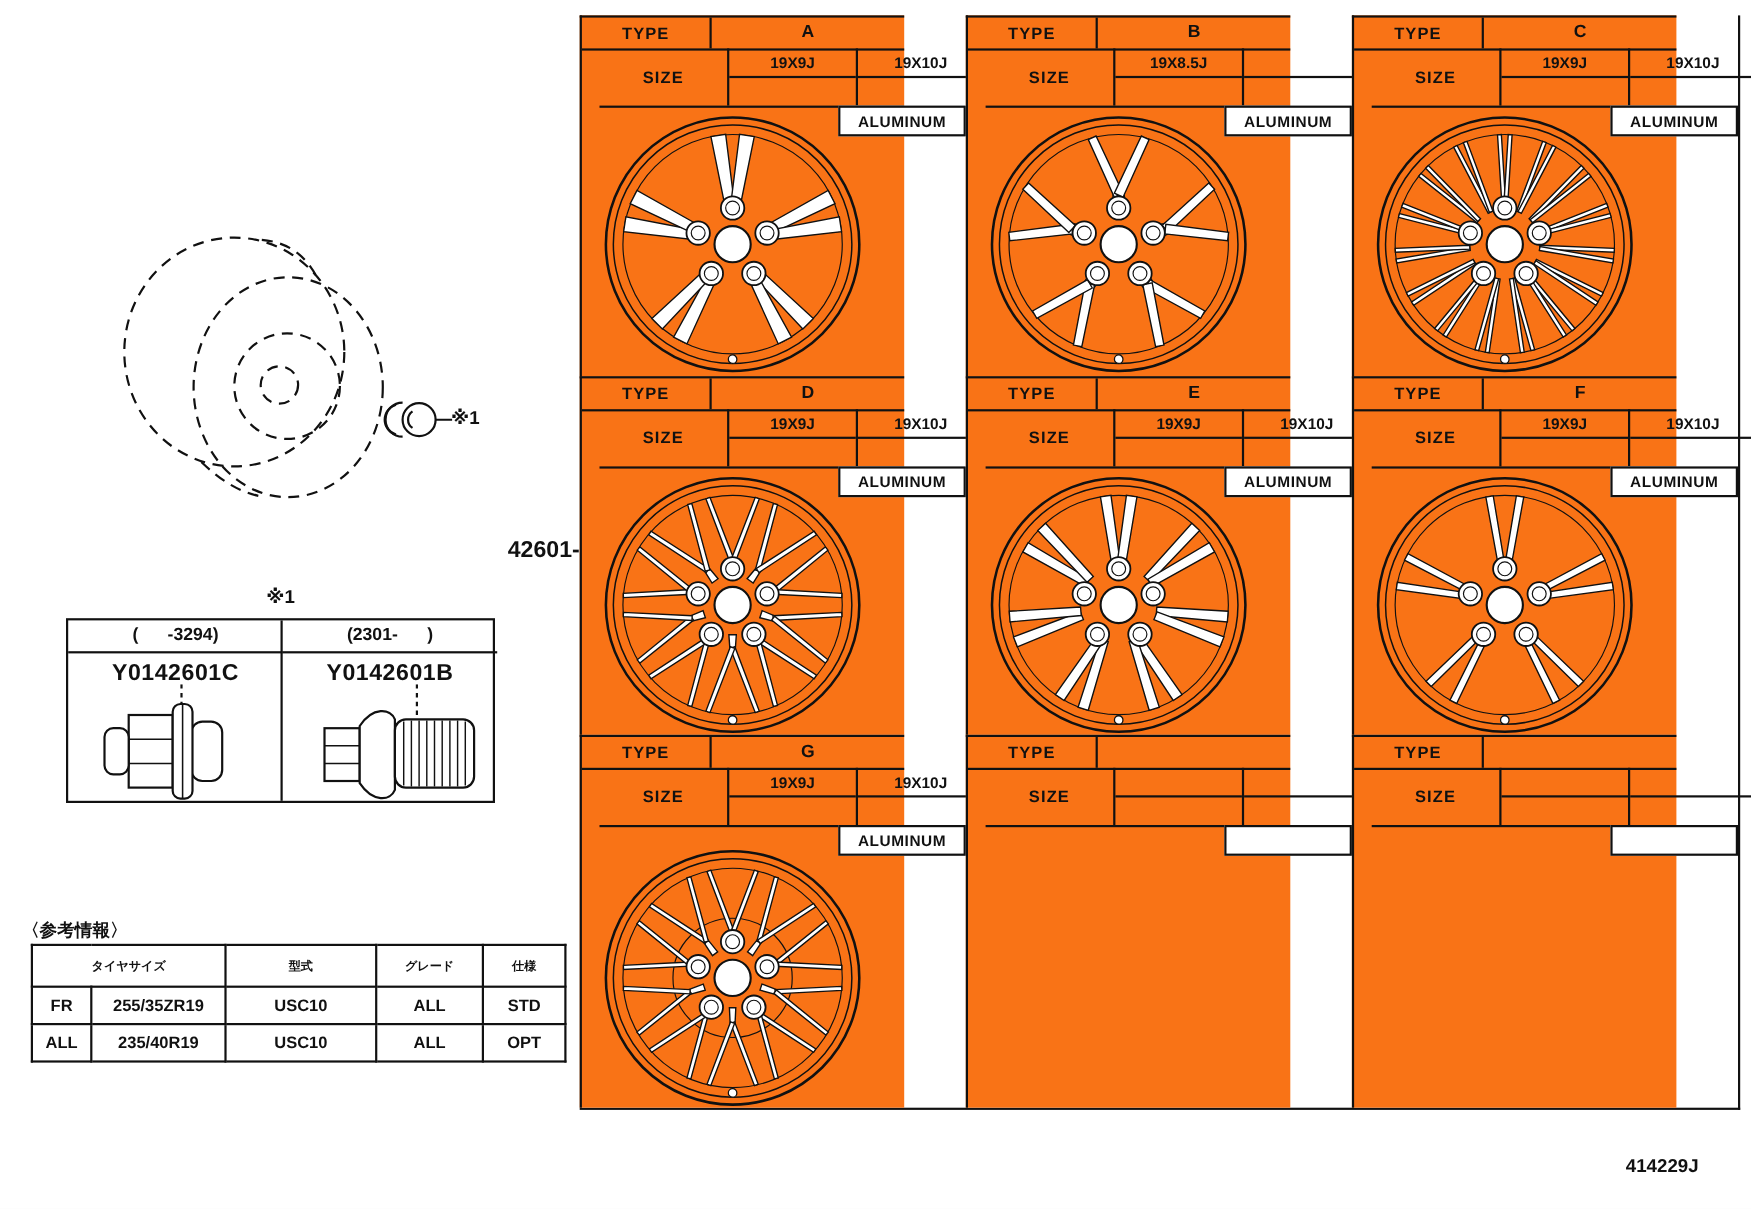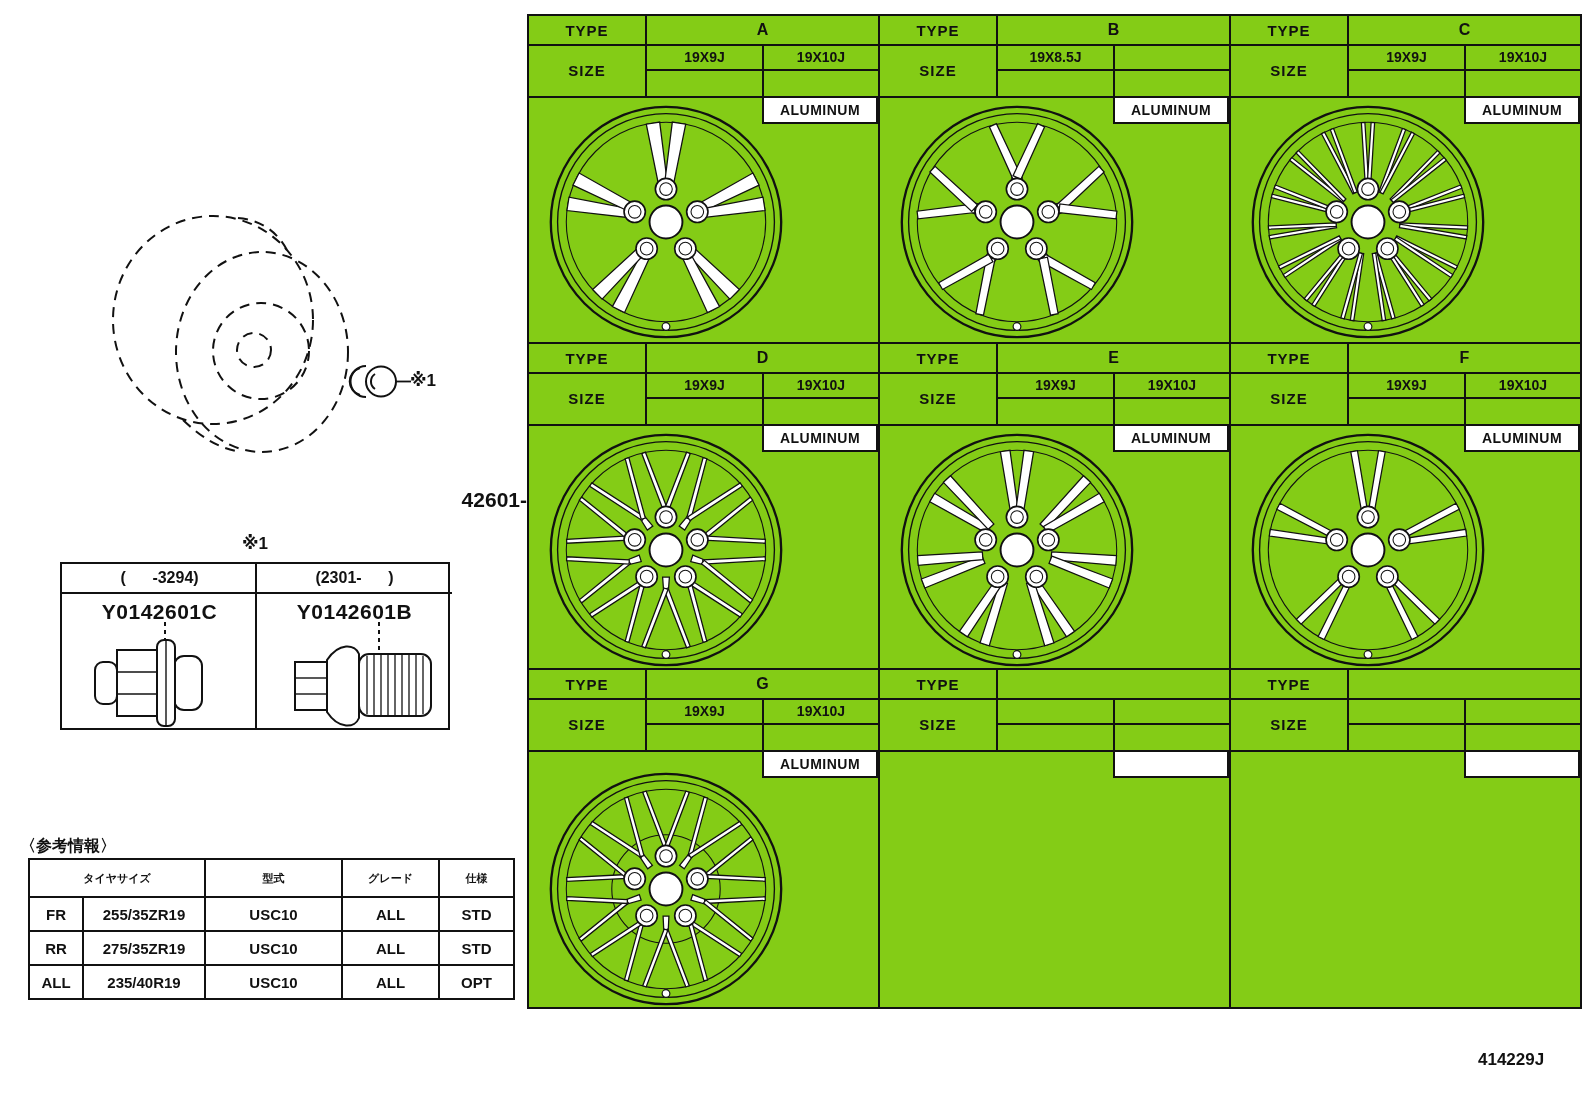--- a/index.html
+++ b/index.html
@@ -4,29 +4,29 @@
 <style>
   html,body{margin:0;padding:0;background:#e8e8e8;}
   #page{position:relative;width:1592px;height:1099px;background:#ffffff;overflow:hidden;
         font-family:"Liberation Sans","DejaVu Sans",sans-serif;color:#111;}
   .abs{position:absolute;}
   svg{display:block;}
 
   
   #grid{position:absolute;left:527px;top:14px;width:1053px;height:993px;
         border-right:2px solid #111;border-bottom:2px solid #111;}
-  .cell{position:absolute;width:351px;border-left:2px solid #111;border-top:2px solid #111;background:#84cc16;box-sizing:border-box;}
+  .cell{position:absolute;width:295px;border-left:2px solid #111;border-top:2px solid #111;background:#f97316;box-sizing:border-box;}
   .c0{left:0}.c1{left:351px}.c2{left:702px}
   .r0{top:0;height:328px}.r1{top:328px;height:326px}.r2{top:654px;height:339px}
   .type-row{position:absolute;left:0;top:0;right:0;height:28px;border-bottom:2px solid #111;}
   .hdr-label{position:absolute;left:0;top:0;width:118px;height:100%;border-right:2px solid #111;
              display:flex;align-items:center;justify-content:center;font-weight:bold;font-size:15px;letter-spacing:1px;box-sizing:border-box;}
   .type-letter{position:absolute;left:118px;right:0;top:0;height:100%;display:flex;align-items:center;justify-content:center;
                font-weight:bold;font-size:16px;}
-  .size-row{position:absolute;left:0;top:28px;right:0;height:52px;border-bottom:2px solid #111;}
+  .size-row{position:absolute;left:16px;top:28px;right:0;height:52px;border-bottom:2px solid #111;}
   .size-col{position:absolute;top:0;height:52px;box-sizing:border-box;}
   .size-col1{left:118px;width:115px;}
   .size-col2{left:233px;width:116px;border-left:2px solid #111;}
   .size-val{height:25px;border-bottom:2px solid #111;display:flex;align-items:center;justify-content:center;
             font-weight:bold;font-size:14px;}
   .alum-box{position:absolute;left:233px;top:80px;width:112px;height:24px;border:2px solid #111;background:#fff;z-index:3;
             display:flex;align-items:center;justify-content:center;font-weight:bold;font-size:14px;letter-spacing:.5px;}
   .wheel{position:absolute;left:16px;top:85px;width:242px;height:242px;z-index:1;}
   .r2 .wheel{top:98px;}
 
@@ -130,27 +130,20 @@
         <th colspan="2" class="w-pos">タイヤサイズ</th>
         <th class="w-model">型式</th>
         <th class="w-grade">グレード</th>
         <th class="w-spec">仕様</th>
       </tr>
     </thead>
     <tbody id="ref-body">
         <tr>
       <td class="w-pos">FR</td>
       <td class="w-size">255/35ZR19</td>
-      <td class="w-model">USC10</td>
-      <td class="w-grade">ALL</td>
-      <td class="w-spec">STD</td>
-    </tr>
-        <tr>
-      <td class="w-pos">RR</td>
-      <td class="w-size">275/35ZR19</td>
       <td class="w-model">USC10</td>
       <td class="w-grade">ALL</td>
       <td class="w-spec">STD</td>
     </tr>
         <tr>
       <td class="w-pos">ALL</td>
       <td class="w-size">235/40R19</td>
       <td class="w-model">USC10</td>
       <td class="w-grade">ALL</td>
       <td class="w-spec">OPT</td>

